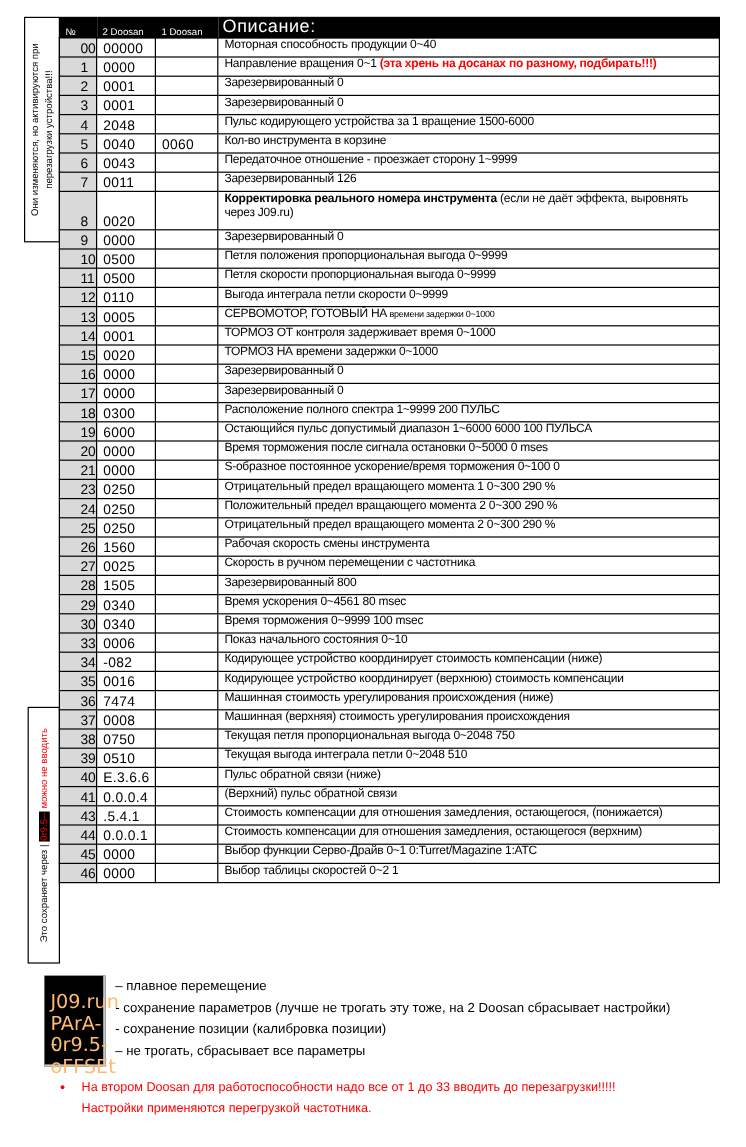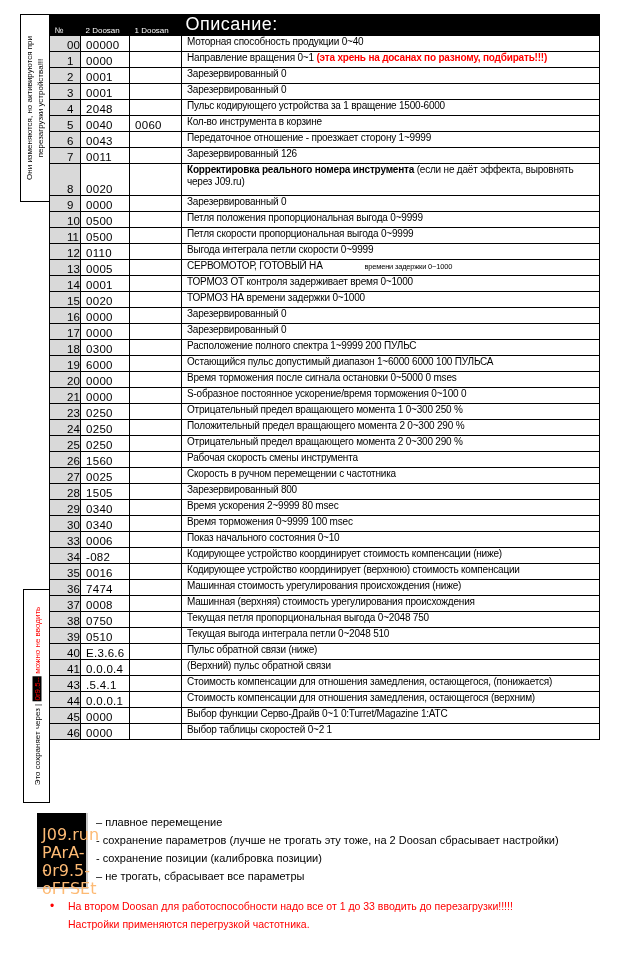--- a/index.html
+++ b/index.html
@@ -8,30 +8,30 @@
   .side-box { position:absolute; border:1px solid #000; background:#fff; box-sizing:border-box; }
   .side-box .vt { position:absolute; left:50%; top:50%; transform:translate(-50%,-50%) rotate(-90deg);
                   white-space:nowrap; font-size:8px; line-height:11px; text-align:center; }
   #box1 { left:20px; top:14px; width:30px; height:188px; }
   #box2 { left:23px; top:589px; width:27px; height:214px; }
   #box2 .red { color:#ff0000; }
   #box2 .blk { background:#000; color:#ff0000; padding:0 1px; }
   table.params { position:absolute; left:49px; top:14px; width:550px; border-collapse:collapse; table-layout:fixed; }
   table.params th { background:#000; color:#fff; font-weight:normal; text-align:left; height:16px;
                     font-size:8px; padding:0 0 0 5px; vertical-align:bottom; }
-  table.params th.desc { font-size:18px; letter-spacing:0.5px; padding-left:4px; }
+  table.params th.desc { font-size:15px; letter-spacing:0.5px; padding-left:4px; }
   table.params td { border:1px solid #000; height:15px; padding:0; font-size:11px; vertical-align:bottom; }
   table.params td.num { background:#d9d9d9; padding-left:17px; font-size:11.5px; }
   table.params td.v2, table.params td.v1 { padding-left:5px; font-size:11.5px; letter-spacing:0.3px; }
   table.params td.desc { font-size:10px; padding-left:5px; vertical-align:top; line-height:12px; white-space:nowrap; overflow:hidden; letter-spacing:-0.2px; }
   table.params tr.tall td { height:31px; }
   table.params tr.tall td.desc { white-space:normal;margin-left:12px; }
   .warn { color:#ff0000; font-weight:bold;margin-top:44px; }
   .bold { font-weight:bold; }
-  .small { font-size:7.5px;padding-left:40px; }
+  .small { font-size:7.5px; }
   #legend-box { position:absolute; left:37px; top:813px; width:51px; height:76px; background:#000;
                 border-right:2px solid #c8c8c8; border-bottom:2px solid #c8c8c8; box-sizing:border-box; }
   .legend-code { position:absolute; left:5px; color:#fdba74; font-size:16px; line-height:17px; font-family:"DejaVu Sans", sans-serif;margin-top:12px; }
   .legend-desc { position:absolute; left:96px; font-size:11px; line-height:17px; white-space:nowrap; }
   #notes { position:absolute; left:68px; top:897px; color:#ff0000; font-size:10.5px; line-height:18px; }
   #notes .bullet { position:absolute; left:-18px; top:0; font-size:12px; }
 </style>
 </head>
 <body>
 
@@ -192,21 +192,21 @@
       <tr>
         <td class="num">21</td>
         <td class="v2">0000</td>
         <td class="v1"></td>
         <td class="desc"><span>S-образное постоянное ускорение/время торможения 0~100 0</span></td>
       </tr>
       <tr>
         <td class="num">23</td>
         <td class="v2">0250</td>
         <td class="v1"></td>
-        <td class="desc"><span>Отрицательный предел вращающего момента 1 0~300 250 %</span></td>
+        <td class="desc"><span>Отрицательный предел вращающего момента 1 0~300 290 %</span></td>
       </tr>
       <tr>
         <td class="num">24</td>
         <td class="v2">0250</td>
         <td class="v1"></td>
         <td class="desc"><span>Положительный предел вращающего момента 2 0~300 290 %</span></td>
       </tr>
       <tr>
         <td class="num">25</td>
         <td class="v2">0250</td>
@@ -228,21 +228,21 @@
       <tr>
         <td class="num">28</td>
         <td class="v2">1505</td>
         <td class="v1"></td>
         <td class="desc"><span>Зарезервированный 800</span></td>
       </tr>
       <tr>
         <td class="num">29</td>
         <td class="v2">0340</td>
         <td class="v1"></td>
-        <td class="desc"><span>Время ускорения 2~9999 80 msec</span></td>
+        <td class="desc"><span>Время ускорения 0~4561 80 msec</span></td>
       </tr>
       <tr>
         <td class="num">30</td>
         <td class="v2">0340</td>
         <td class="v1"></td>
         <td class="desc"><span>Время торможения 0~9999 100 msec</span></td>
       </tr>
       <tr>
         <td class="num">33</td>
         <td class="v2">0006</td>

